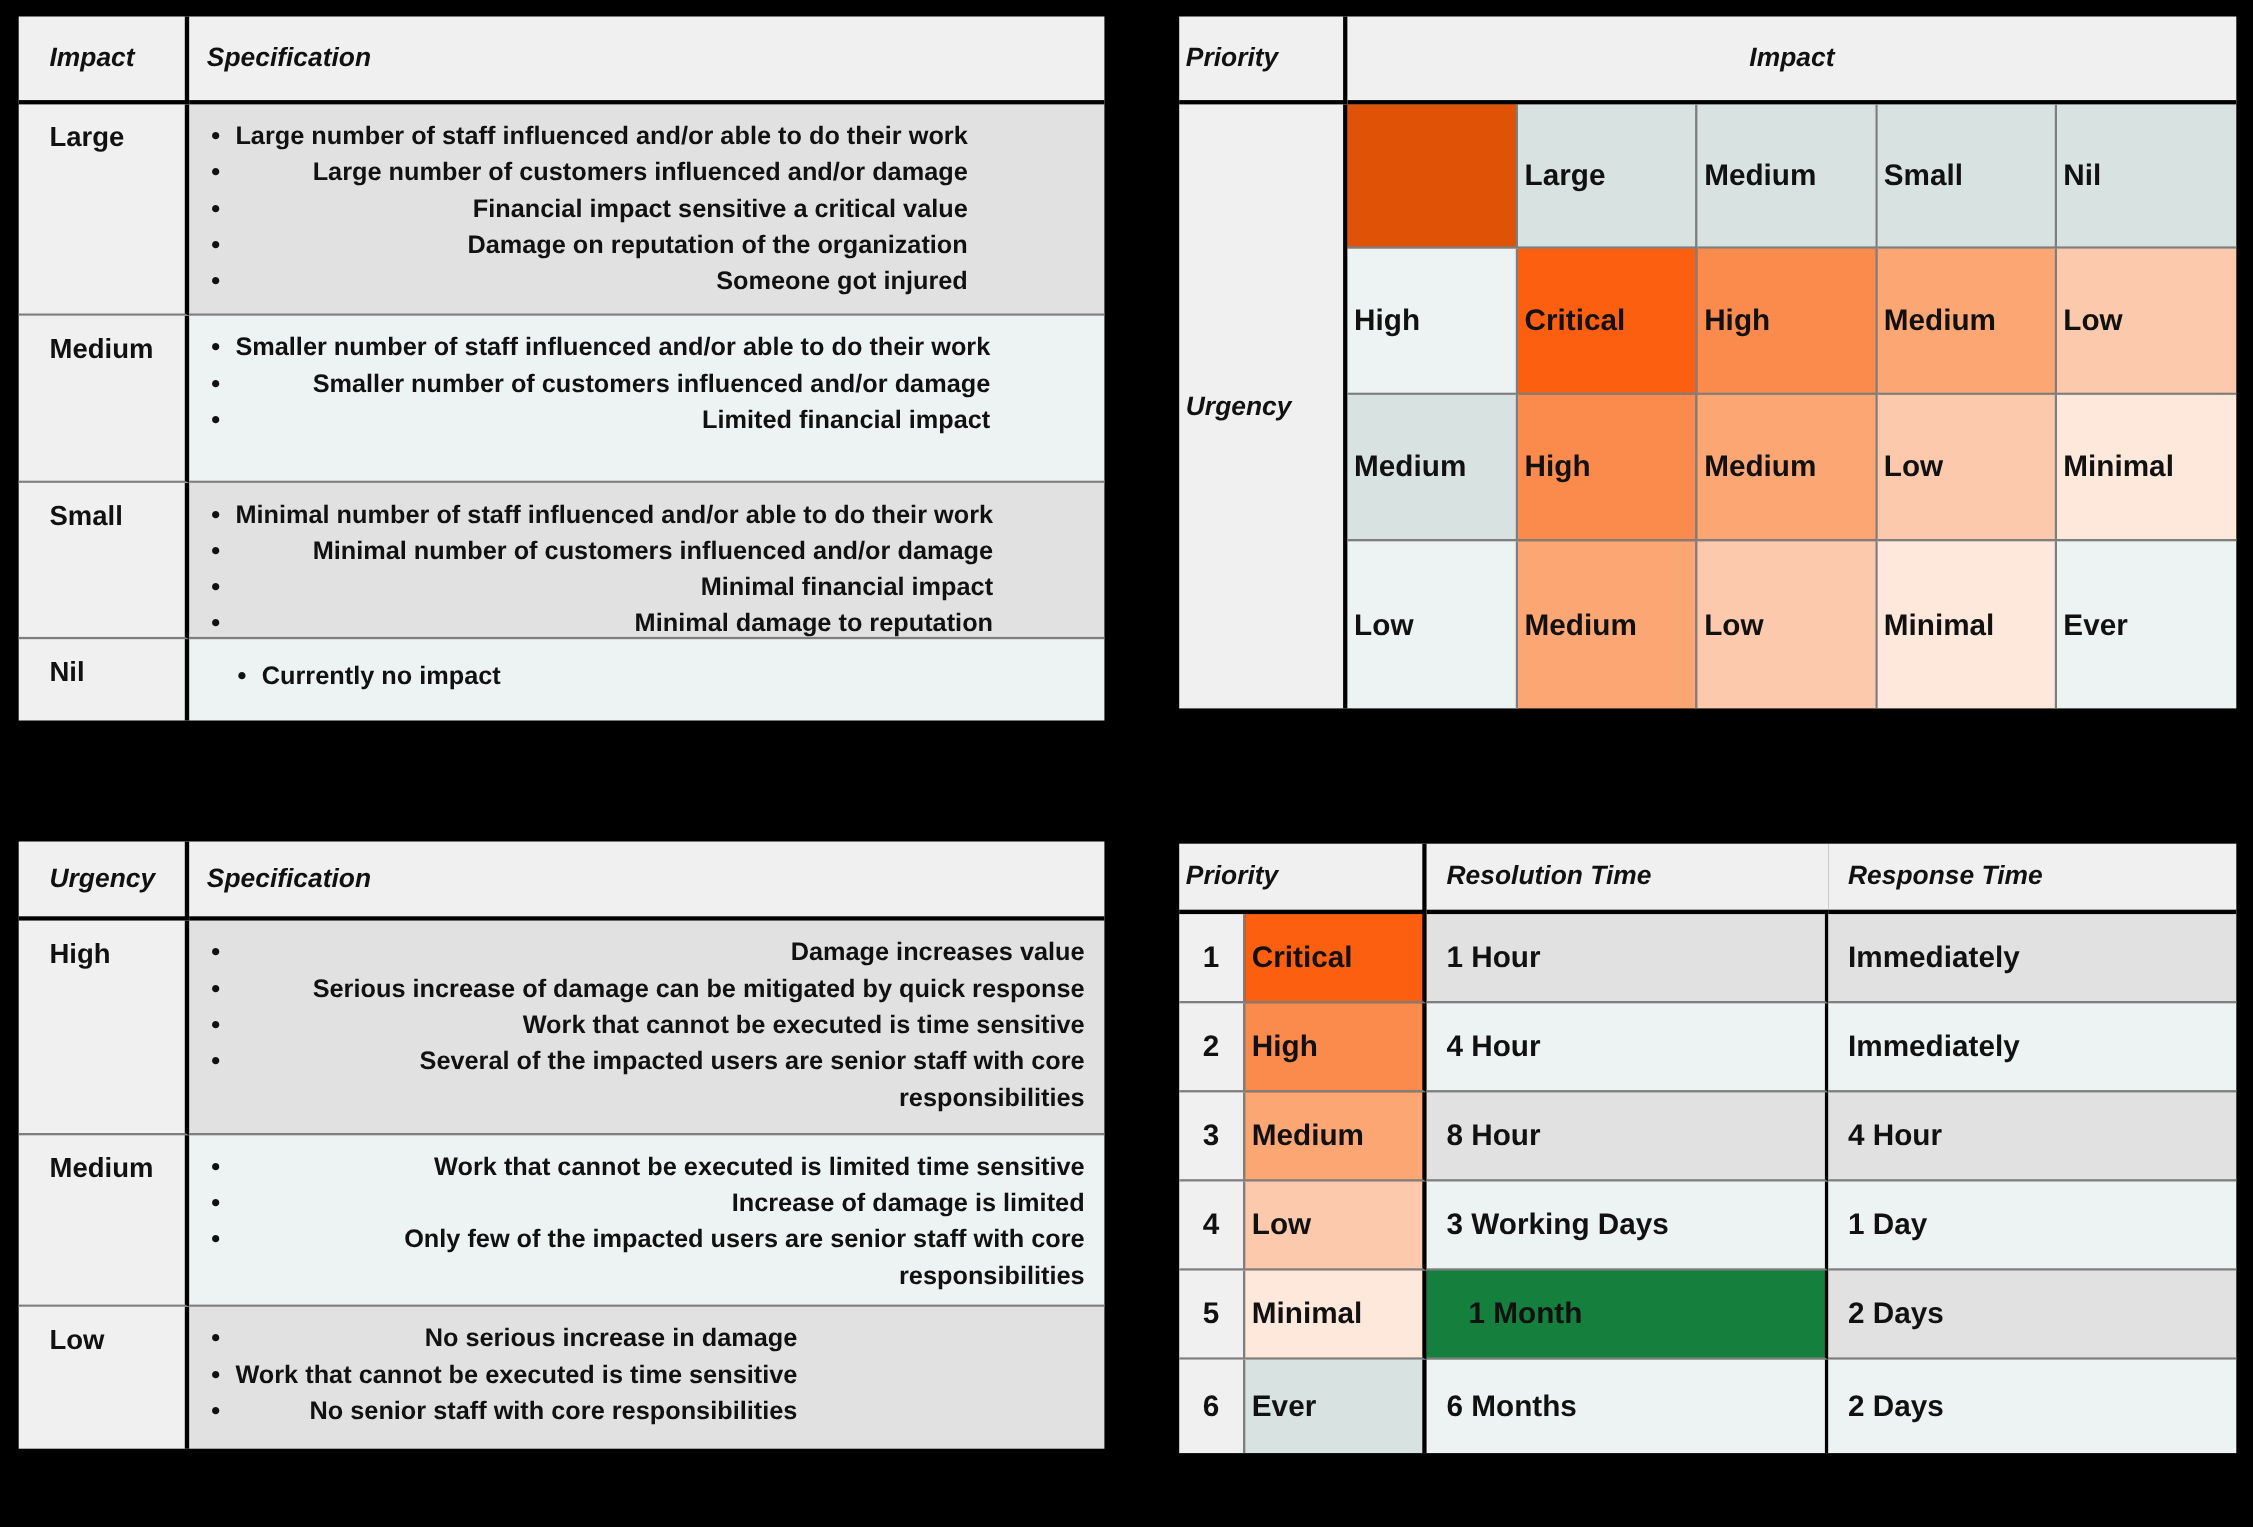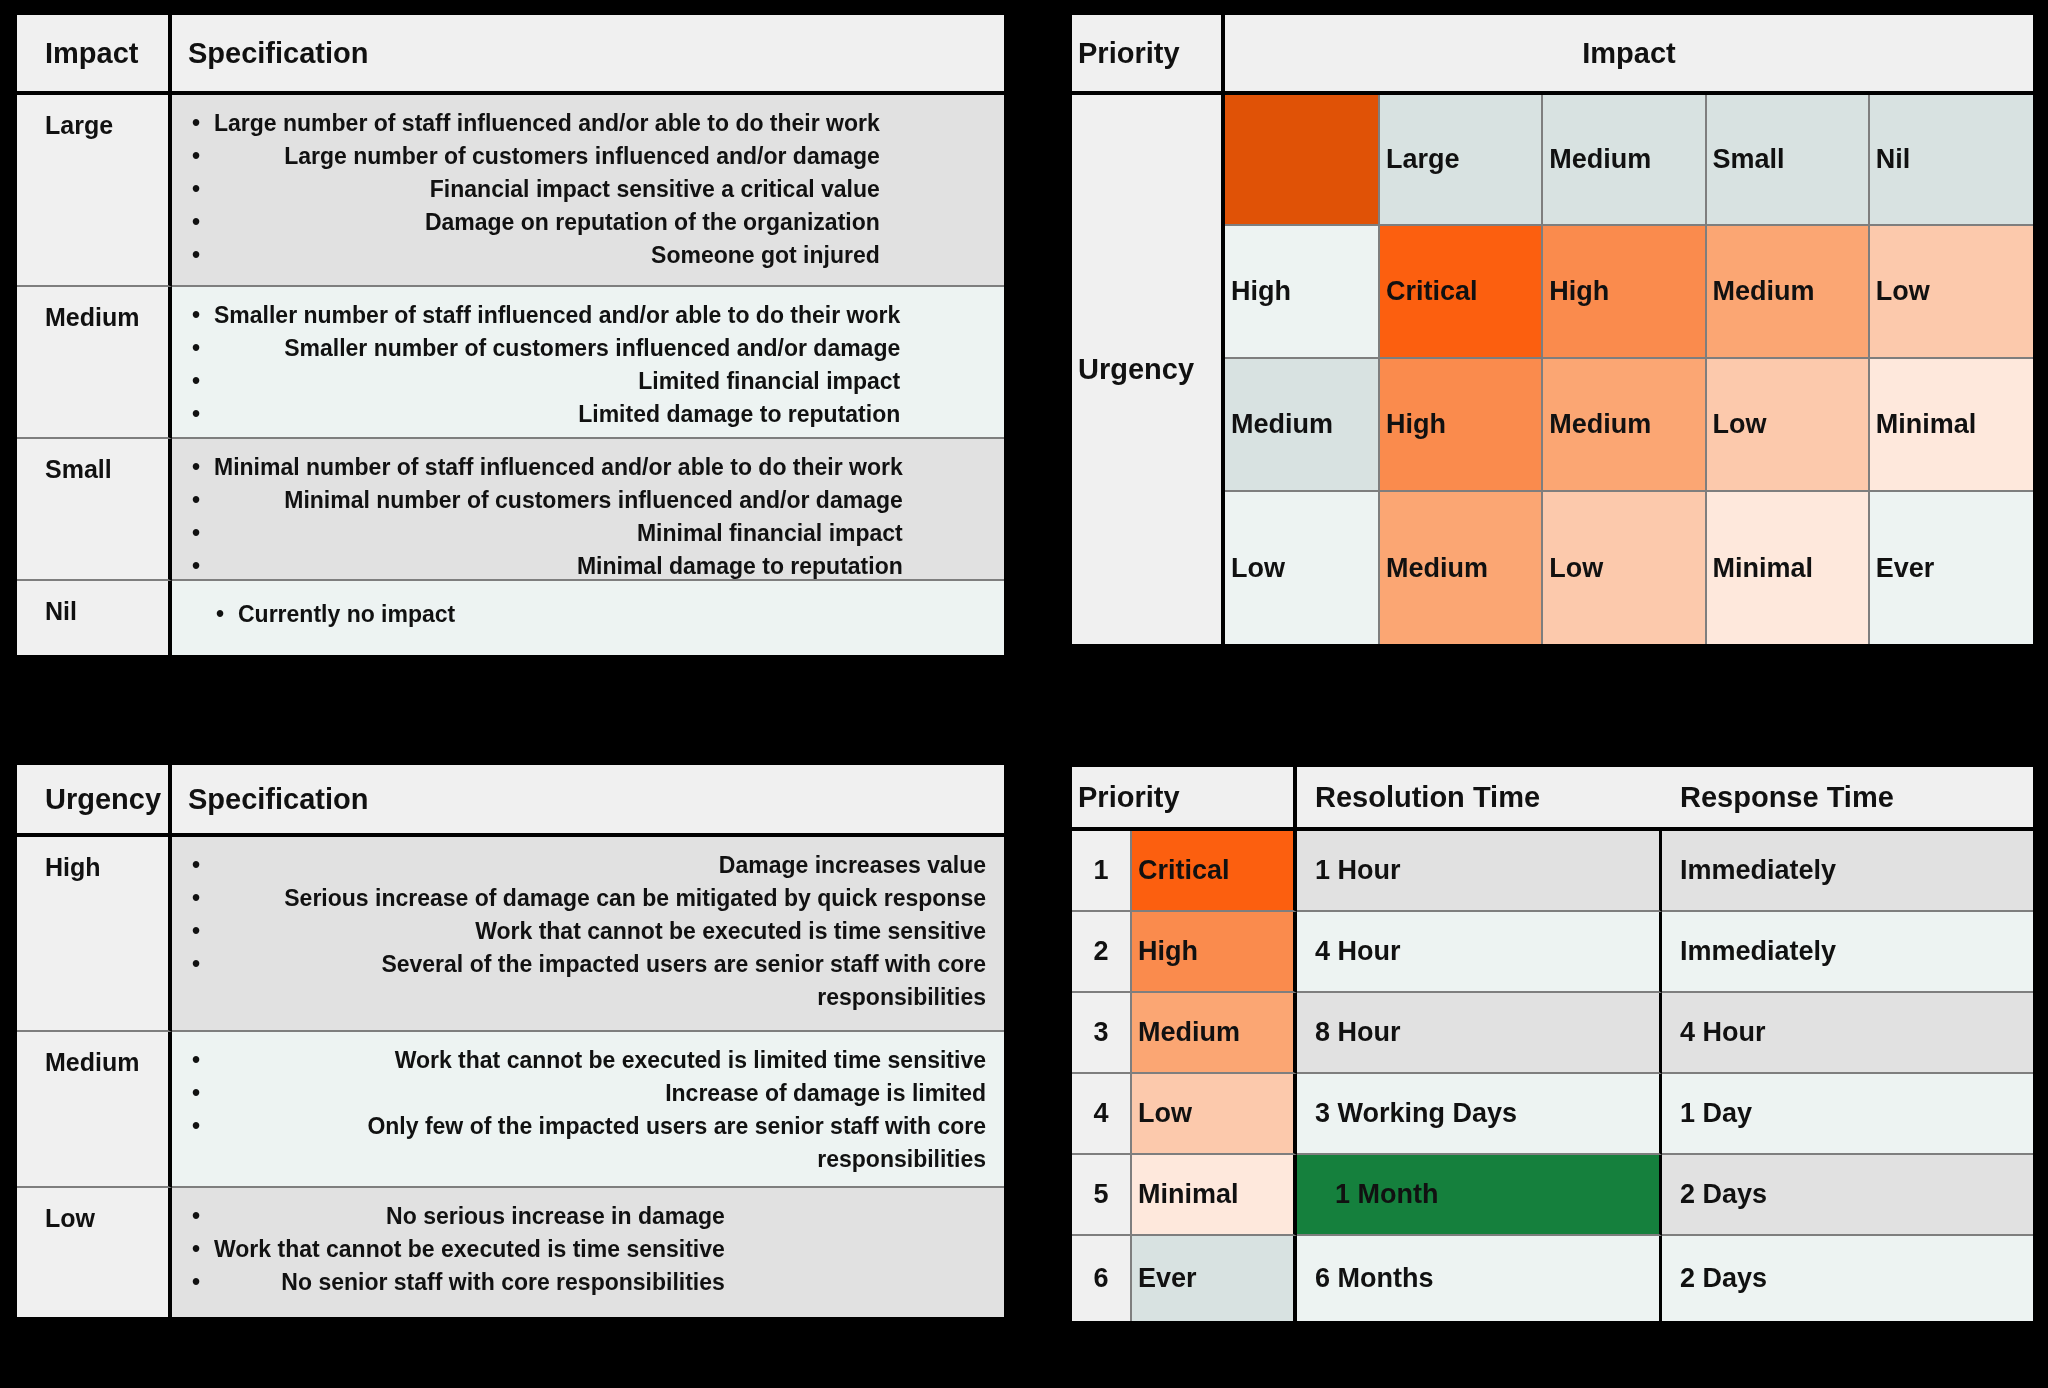--- a/index.html
+++ b/index.html
@@ -6,21 +6,21 @@
   #canvas{position:relative;width:2048px;height:1388px;background:#000;overflow:hidden;
           font-family:"Liberation Sans","DejaVu Sans",sans-serif;color:#111;}
   .tbl{position:absolute;border:4px solid #000;display:grid;background:#000;box-sizing:border-box;}
   .cell{box-sizing:border-box;border-right:2px solid #7E7E7E;border-bottom:2px solid #7E7E7E;
         display:flex;align-items:center;overflow:hidden;}
   .last-col{border-right:none;}
   .last-row{border-bottom:none;}
   .thick-r{border-right:4px solid #000;}
   .thick-b{border-bottom:4px solid #000;}
   .black-r{border-right:3px solid #000;}
-  .hdr{font-size:29px;font-weight:600;}
+  .hdr{font-size:24px;font-weight:600;font-style:italic;}
   .lbl{font-size:25px;font-weight:600;}
   .mcell{font-size:27px;font-weight:600;}
   .pad-l28{padding-left:28px;}
   .pad-l22{padding-left:6px;}
   .pad-l18{padding-left:18px;}
   .top-align{align-items:flex-start;padding-top:16px;}
   .spec-cell{align-items:flex-start;padding:12px 18px 8px 16px;}
   .spec-cell ul{margin:0;padding:0;list-style:none;font-size:23px;font-weight:600;line-height:33px;}
   .spec-cell li{position:relative;padding-left:26px;text-align:right;}
   .spec-cell li::before{content:"\2022";position:absolute;left:4px;}
@@ -57,21 +57,20 @@
         <li>Someone got injured</li>
       </ul>
     </div>
 
     <div class="cell lbl pad-l28 thick-r top-align" style="background-color: rgb(240, 240, 240);">Medium</div>
     <div class="cell spec-cell last-col" style="background-color: rgb(237, 243, 242);">
       <ul>
         <li>Smaller number of staff influenced and/or able to do their work</li>
         <li>Smaller number of customers influenced and/or damage</li>
         <li>Limited financial impact</li>
-        <li>Limited damage to reputation</li>
       </ul>
     </div>
 
     <div class="cell lbl pad-l28 thick-r top-align" style="background-color: rgb(240, 240, 240);">Small</div>
     <div class="cell spec-cell last-col" style="background-color: rgb(225, 225, 225);">
       <ul>
         <li>Minimal number of staff influenced and/or able to do their work</li>
         <li>Minimal number of customers influenced and/or damage</li>
         <li>Minimal financial impact</li>
         <li>Minimal damage to reputation</li>

